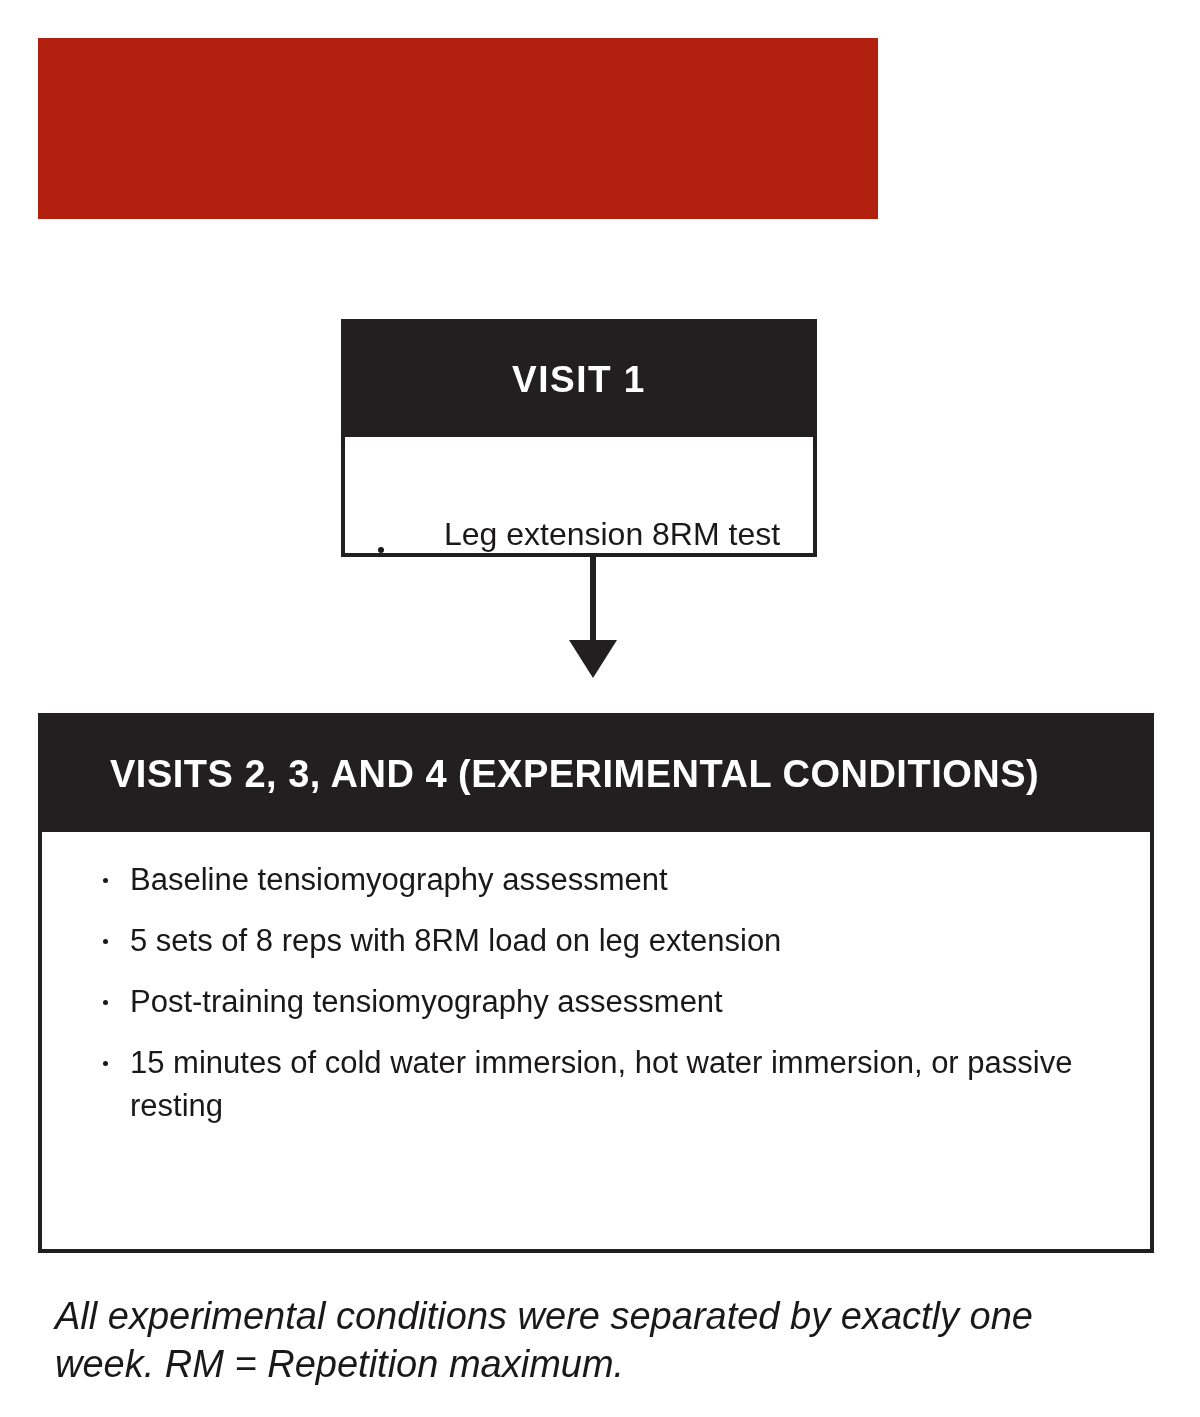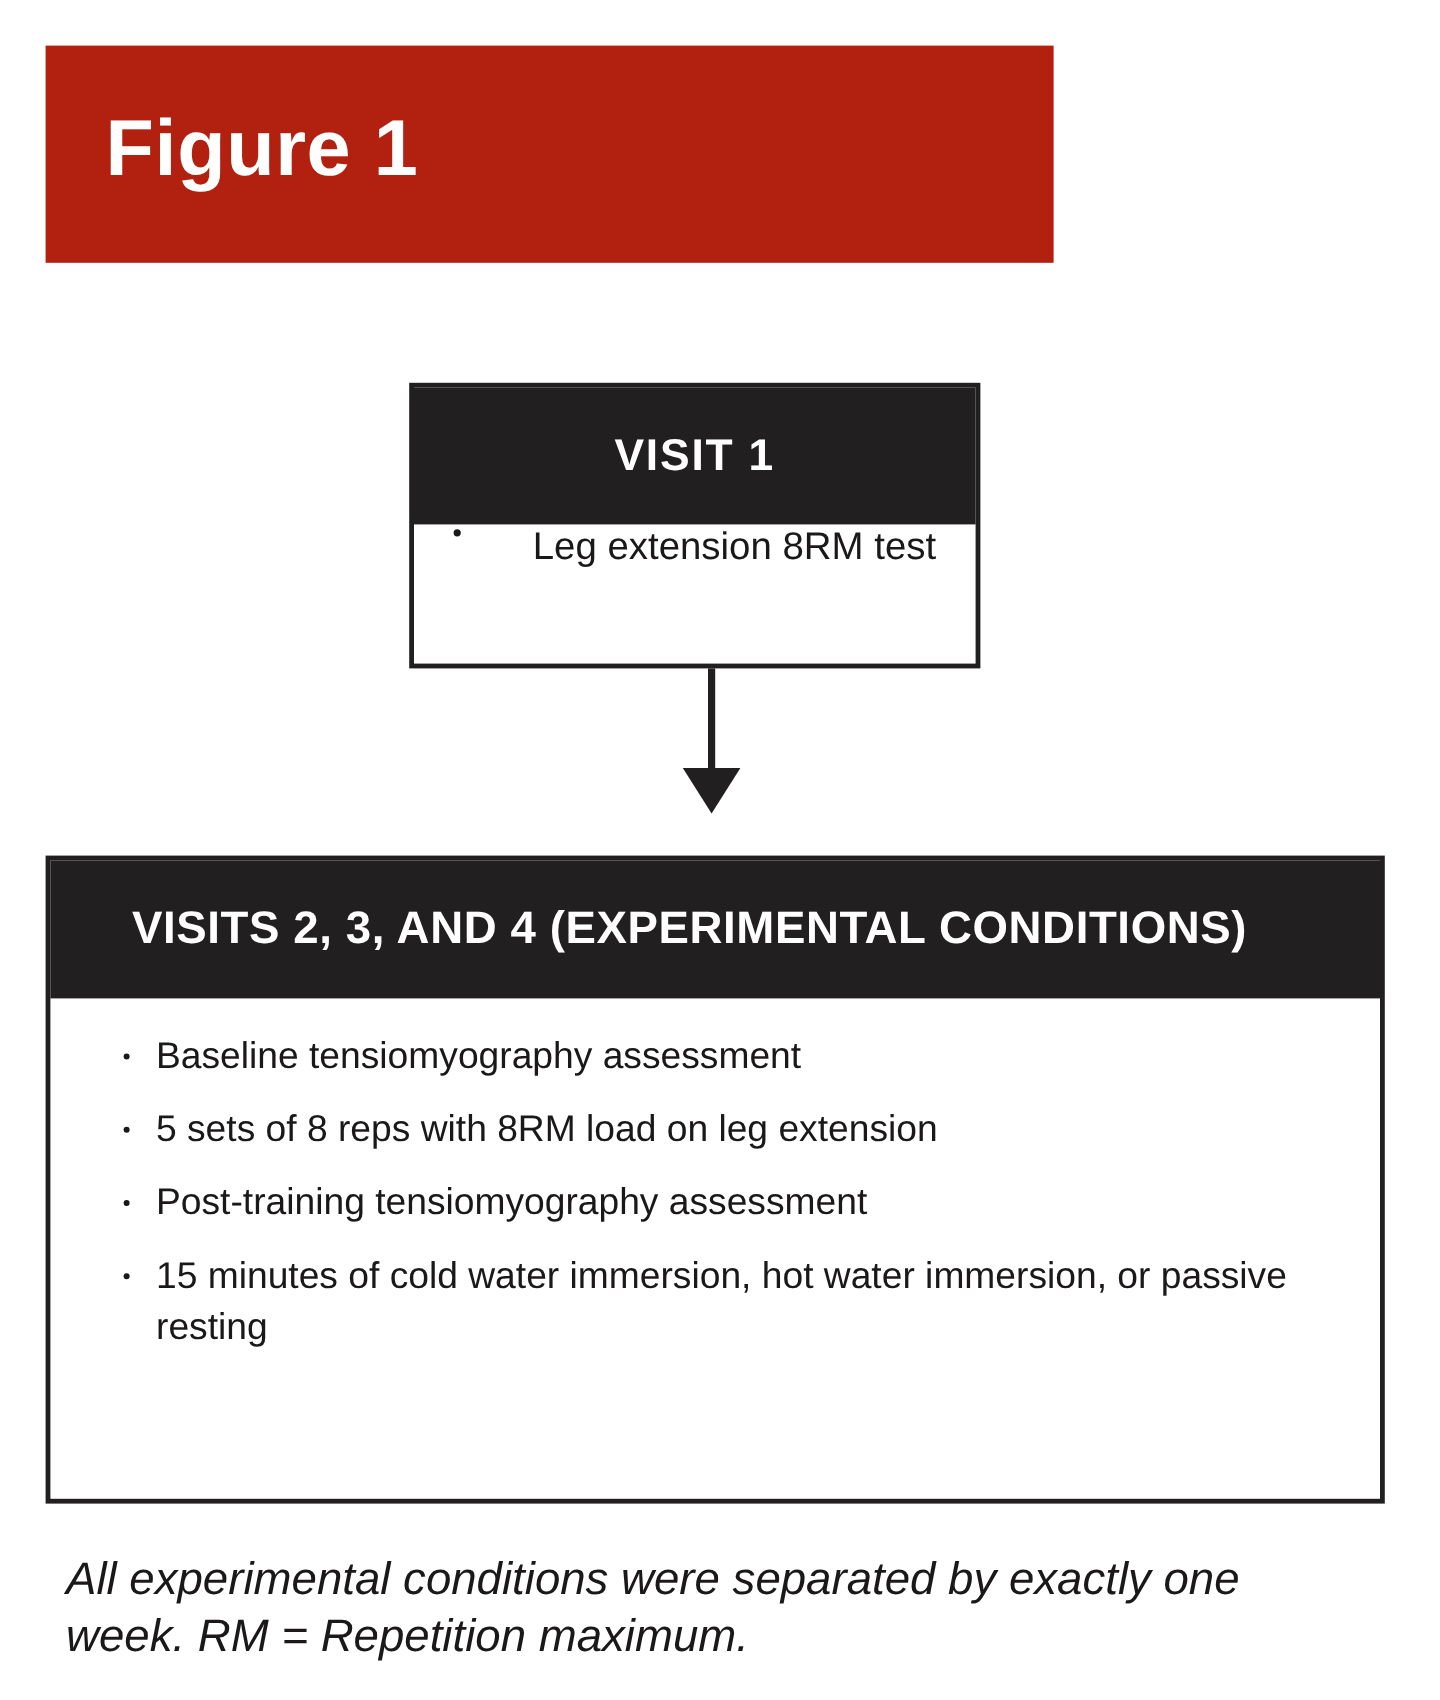--- a/index.html
+++ b/index.html
@@ -60,21 +60,21 @@
   }
   .visit1-box .box-header {
     height: 114px;
     justify-content: center;
     font-size: 37px;
     letter-spacing: 1.5px;
   }
   .visit1-box .box-body {
     height: 116px;
     display: flex;
-    align-items: flex-start;
+    align-items: flex-end;
     justify-content: center;
     font-size: 32px;
     gap: 36px;
   }
   .inline-dot {
     width: 6px; height: 6px;
     border-radius: 50%;
     background: #1a1818;
     margin-right: 24px;
     margin-top: 4px;
@@ -142,21 +142,20 @@
     line-height: 48px;
     color: #1a1818;
   }
 </style>
 </head>
 <body>
 
 <div class="page">
 
   <div class="banner">
-    <span class="banner-label">Figure 1</span>
   </div>
 
   <div class="box visit1-box">
     <div class="box-header">VISIT 1</div>
     <div class="box-body">
       <span class="inline-dot"></span>
       <span>Leg extension 8RM test</span>
     </div>
   </div>
 

